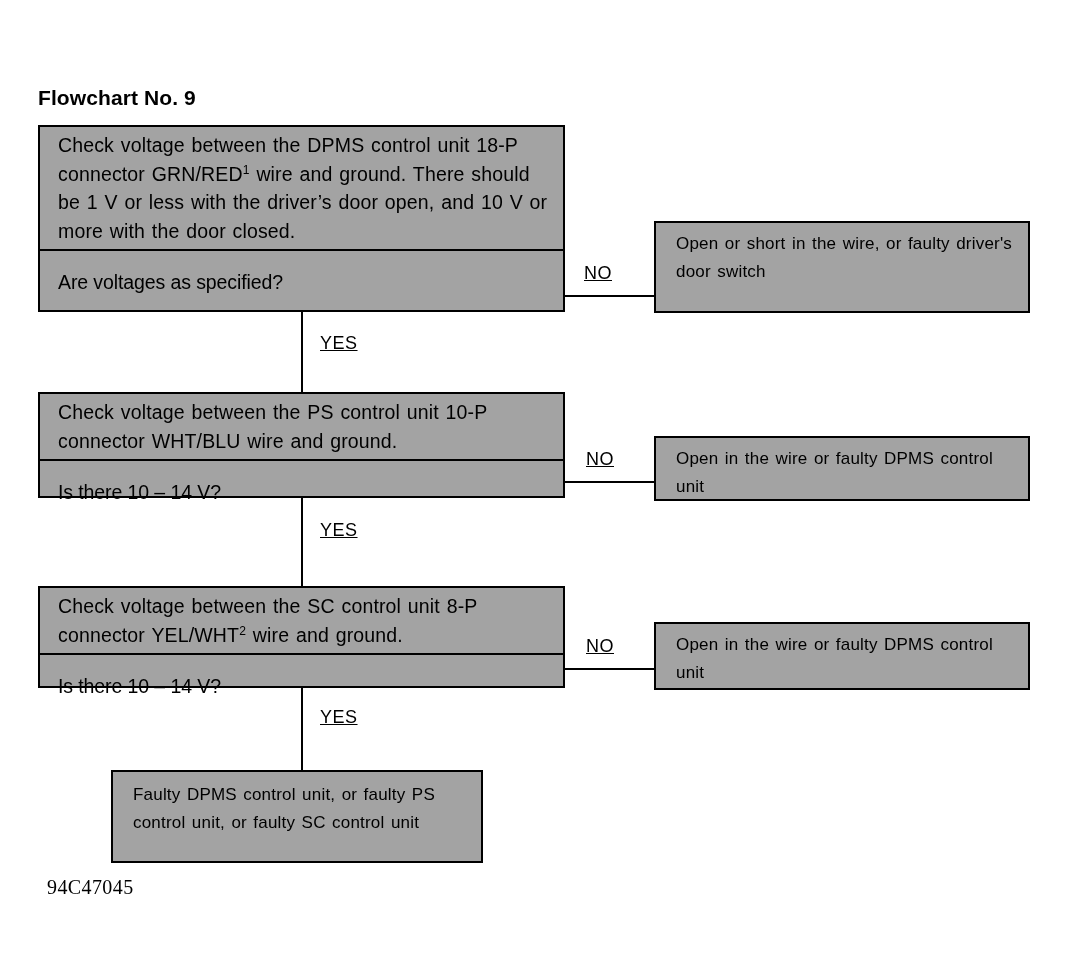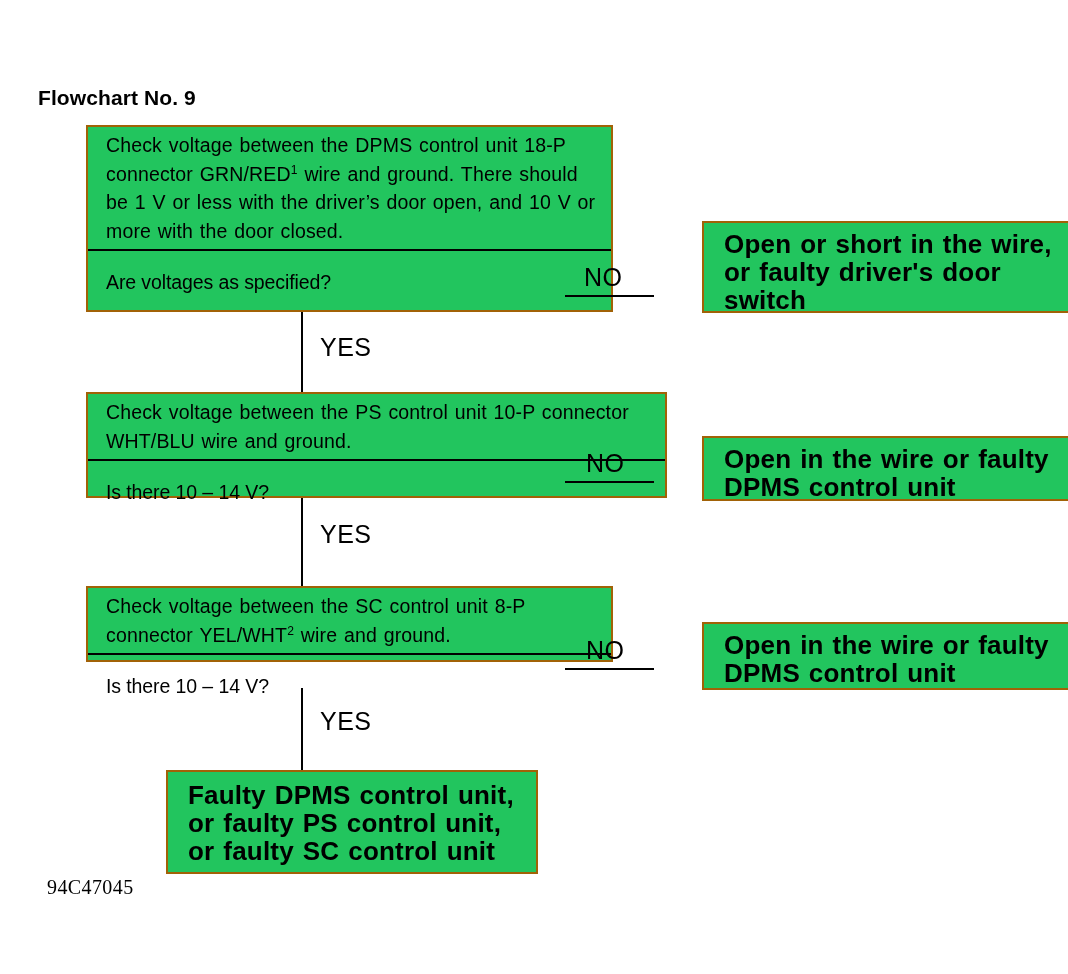--- a/index.html
+++ b/index.html
@@ -29,75 +29,75 @@
     top: 86px;
     font-size: 21px;
     font-weight: bold;
     letter-spacing: 0.1px;
     white-space: nowrap;
   }
   
   .box {
     position: absolute;
     box-sizing: border-box;
-    border: 2px solid #a16207;
-    background: #22c55e;
-    margin-left: 48px;
+    border: 2px solid #000000;
+    background: #a3a3a3;
   }
   .cell {
     box-sizing: border-box;
     padding: 4px 14px 4px 18px;
     font-size: 19.5px;
     line-height: 28.5px;
   }
   .cell.q {
     border-top: 2px solid #000;
     padding-top: 17px;
     padding-bottom: 3px;
     letter-spacing: -0.1px;
   }
   .cell.stmt {
     letter-spacing: 0.15px;
     word-spacing: 1.2px;
   }
   .result {
-    font-weight: bold;
-    font-size: 26px;
+    font-weight: normal;
+    font-size: 17px;
     line-height: 28px;
     letter-spacing: 0.2px;
     word-spacing: 1.5px;
     padding: 7px 10px 6px 20px;
     box-sizing: border-box;
   }
   
   #decision-1 { left: 38px;  top: 125px; width: 527px; height: 187px; }
-  #decision-2 { left: 38px;  top: 392px; width: 581px; height: 106px; }
-  #decision-3 { left: 38px;  top: 586px; width: 527px; height: 76px; }
+  #decision-2 { left: 38px;  top: 392px; width: 527px; height: 106px; }
+  #decision-3 { left: 38px;  top: 586px; width: 527px; height: 102px; }
   
   #outcome-1 { left: 654px; top: 221px; width: 376px; height: 92px; }
   #outcome-2 { left: 654px; top: 436px; width: 376px; height: 65px; }
   #outcome-3 { left: 654px; top: 622px; width: 376px; height: 68px; }
   
-  #final-box { left: 118px; top: 770px; width: 372px; height: 104px; }
+  #final-box { left: 111px; top: 770px; width: 372px; height: 93px; }
   #final-box .result { padding-top: 9px; }
   
   .line-v {
     position: absolute;
     width: 2px;
     background: #000;
   }
   .line-h {
     position: absolute;
     height: 2px;
     background: #000;
   }
   .edge-label {
     position: absolute;
-    font-size: 25px;
+    font-size: 18px;
     letter-spacing: 0.5px;
+    text-decoration: underline;
   }
   
   .caption {
     position: absolute;
     left: 47px;
     top: 876px;
     font-size: 20px;
     letter-spacing: 0.4px;
     font-family: Liberation Serif, serif;
   }

